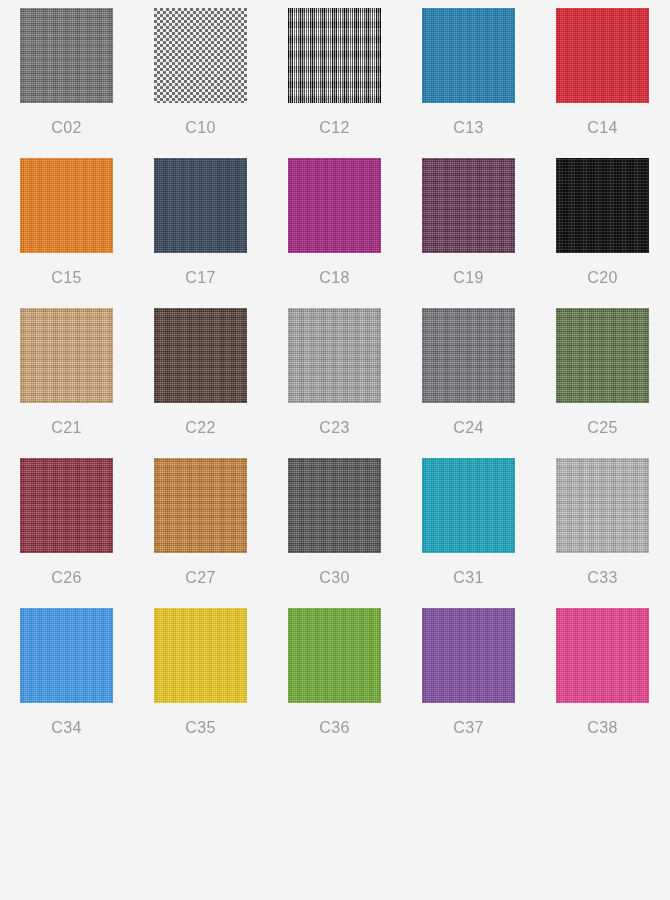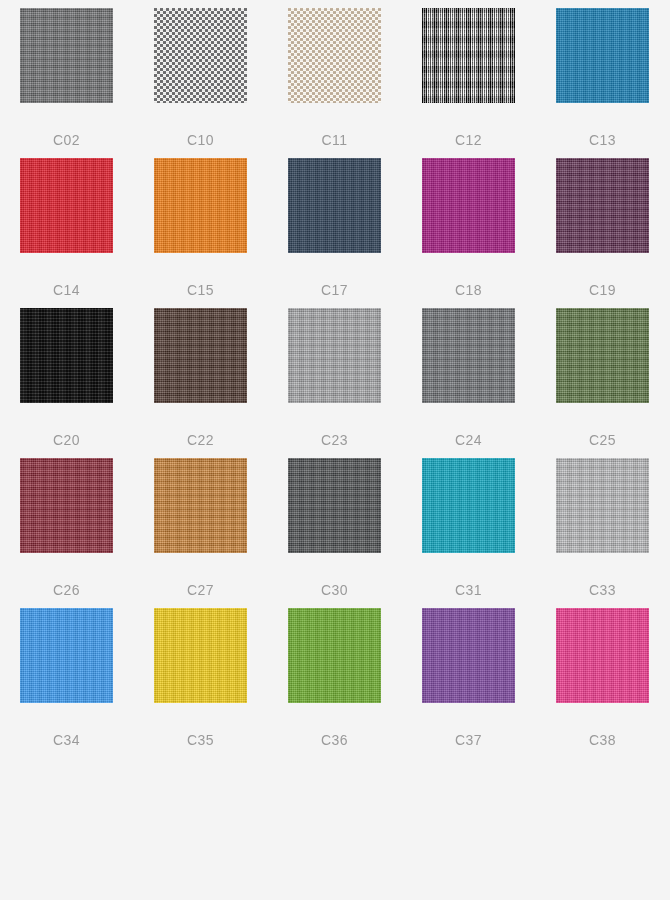--- a/index.html
+++ b/index.html
@@ -156,46 +156,42 @@
         rgba(0,0,0,0.26) 1px, rgba(0,0,0,0.26) 3px);
   }
   .tex-coarse::after {
     background-image:
       repeating-linear-gradient(90deg,
         rgba(255,255,255,0.035) 0px, rgba(255,255,255,0.035) 6px,
         rgba(0,0,0,0.05) 6px, rgba(0,0,0,0.05) 13px);
   }
 
   .swatch-label {
-    margin-top: 30px;
-    font-size: 14px;
+    margin-top: 17px;
+    font-size: 16px;
     letter-spacing: 0.4px;
     color: #9a9a9a;
     text-align: center;
     line-height: 1;
     user-select: none;
   }
 </style>
 </head>
 <body style="background: rgb(244, 244, 244);">
 
 <div id="swatch-grid">
     <div class="swatch-cell">
       <div class="swatch-chip tex-linen" style="background-color: rgb(109, 110, 112);"></div>
       <div class="swatch-label">C02</div>
     </div>
     <div class="swatch-cell">
       <div class="swatch-chip tex-basket" style="background-color: rgb(180, 178, 173);"></div>
       <div class="swatch-label">C10</div>
     </div>
     <div class="swatch-cell">
-      <div class="swatch-chip tex-basket-warm" style="background-color: rgb(217, 205, 189);"></div>
-      <div class="swatch-label">C11</div>
-    </div>
-    <div class="swatch-cell">
       <div class="swatch-chip tex-plaid" style="background-color: rgb(138, 138, 138);"></div>
       <div class="swatch-label">C12</div>
     </div>
     <div class="swatch-cell">
       <div class="swatch-chip tex-fine" style="background-color: rgb(27, 127, 180);"></div>
       <div class="swatch-label">C13</div>
     </div>
     <div class="swatch-cell">
       <div class="swatch-chip tex-fine" style="background-color: rgb(224, 31, 45);"></div>
       <div class="swatch-label">C14</div>
@@ -214,20 +210,24 @@
     </div>
     <div class="swatch-cell">
       <div class="swatch-chip tex-linen" style="background-color: rgb(93, 42, 78);"></div>
       <div class="swatch-label">C19</div>
     </div>
     <div class="swatch-cell">
       <div class="swatch-chip tex-coarse" style="background-color: rgb(23, 23, 23);"></div>
       <div class="swatch-label">C20</div>
     </div>
     <div class="swatch-cell">
+      <div class="swatch-chip tex-linen" style="background-color: rgb(217, 168, 115);"></div>
+      <div class="swatch-label">C21</div>
+    </div>
+    <div class="swatch-cell">
       <div class="swatch-chip tex-linen" style="background-color: rgb(75, 51, 41);"></div>
       <div class="swatch-label">C22</div>
     </div>
     <div class="swatch-cell">
       <div class="swatch-chip tex-linen" style="background-color: rgb(168, 169, 171);"></div>
       <div class="swatch-label">C23</div>
     </div>
     <div class="swatch-cell">
       <div class="swatch-chip tex-linen" style="background-color: rgb(110, 113, 117);"></div>
       <div class="swatch-label">C24</div>

